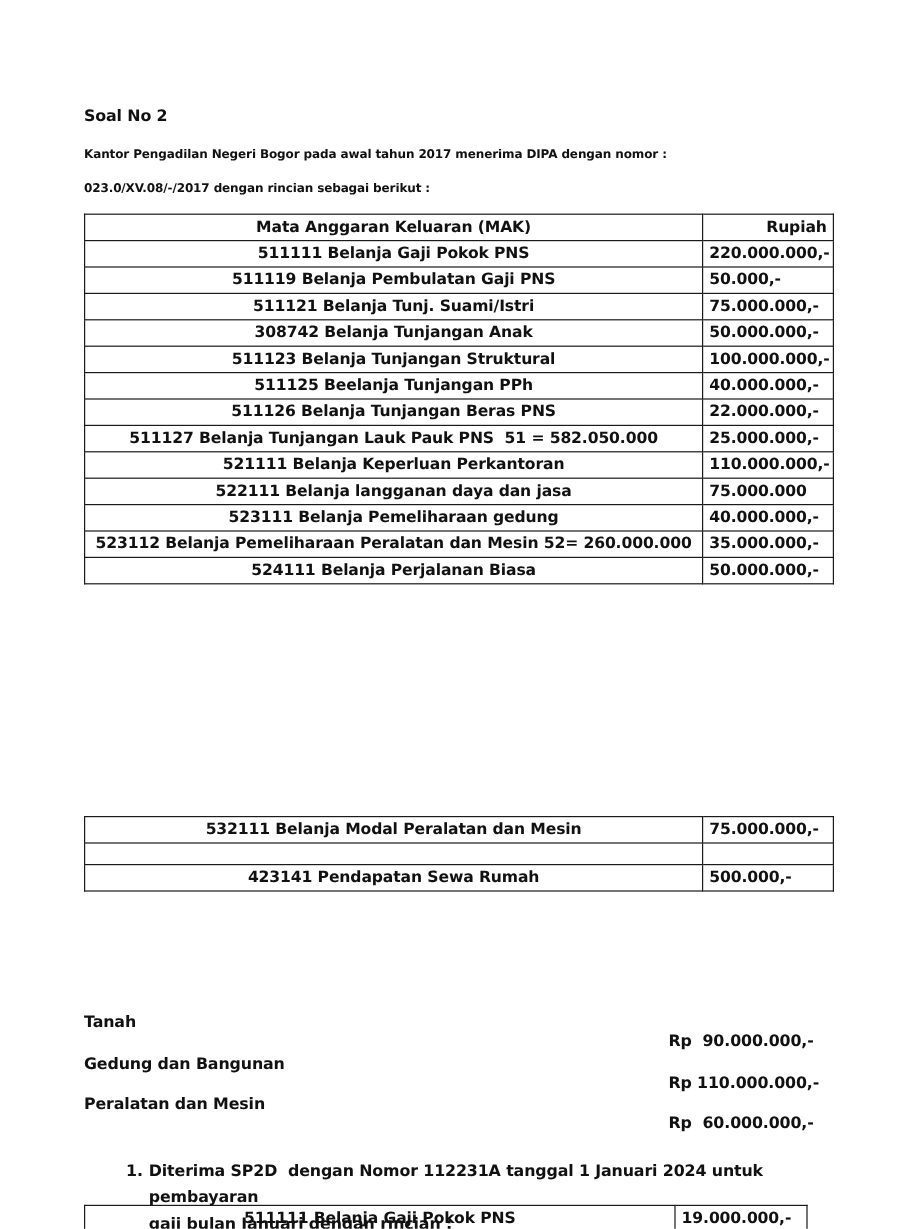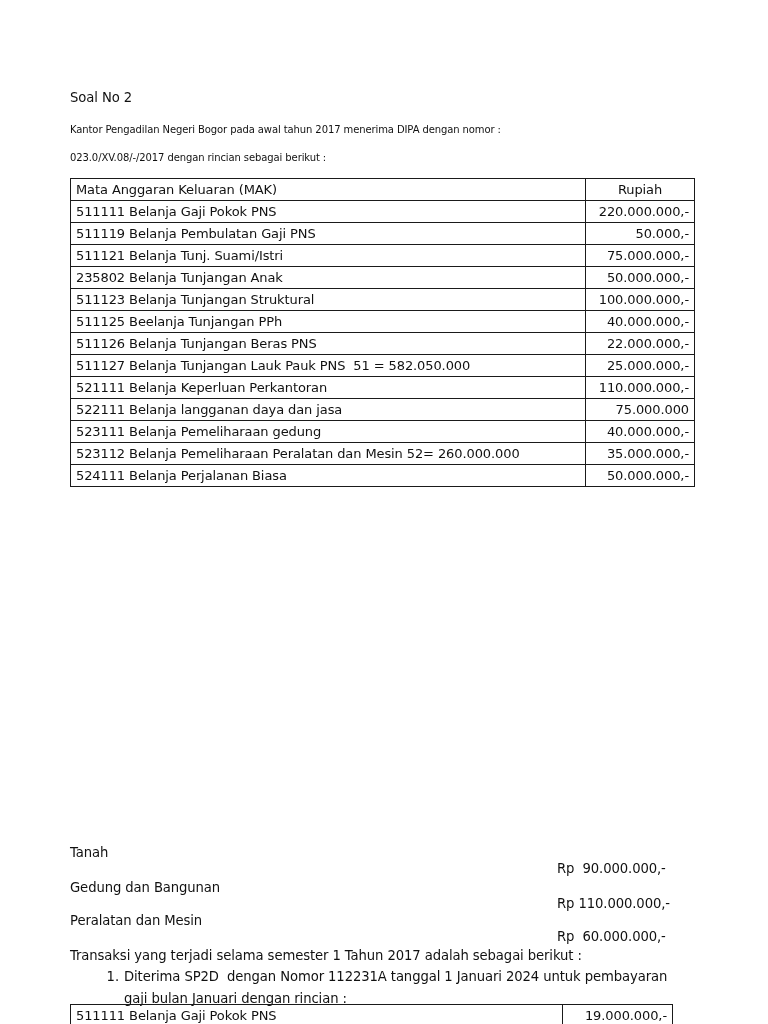--- a/index.html
+++ b/index.html
@@ -17,20 +17,21 @@
     -webkit-font-smoothing: antialiased;
   }
 
   .page {
     position: absolute;
     left: 0;
     top: 0;
     width: 768px;
     height: 1024px;
     background: #ffffff;
+    font-weight: bold;
   }
 
   
   .block {
     position: absolute;
     left: 70px;
     width: 626px;
   }
 
   .para {
@@ -55,23 +56,23 @@
   }
   table.doc-table td {
     border: 1px solid #1a1a1a;
     padding: 0 5px;
     height: 21px;
     line-height: 21px;
     vertical-align: middle;
     overflow: hidden;
     white-space: pre;
   }
-  table.doc-table .c-label { text-align: left; }
-  table.doc-table .c-value { text-align: right; }
-  table.doc-table .c-value.head { text-align: center; }
+  table.doc-table .c-label { text-align: center; }
+  table.doc-table .c-value { }
+  table.doc-table .c-value.head { text-align: right; }
   table.doc-table tr.empty td { height: 17px; line-height: 17px; }
 
   
   #main-table { position: absolute; left: 70px; top: 178px; width: 624px; }
   #main-table col.label { width: 515px; }
   #main-table col.value { width: 109px; }
 
   
   #modal-table { position: absolute; left: 70px; top: 680px; width: 624px; }
   #modal-table col.label { width: 515px; }
@@ -153,21 +154,21 @@
       </tr>
       <tr>
         <td class="c-label">511119 Belanja Pembulatan Gaji PNS</td>
         <td class="c-value">50.000,-</td>
       </tr>
       <tr>
         <td class="c-label">511121 Belanja Tunj. Suami/Istri</td>
         <td class="c-value">75.000.000,-</td>
       </tr>
       <tr>
-        <td class="c-label">235802 Belanja Tunjangan Anak</td>
+        <td class="c-label">308742 Belanja Tunjangan Anak</td>
         <td class="c-value">50.000.000,-</td>
       </tr>
       <tr>
         <td class="c-label">511123 Belanja Tunjangan Struktural</td>
         <td class="c-value">100.000.000,-</td>
       </tr>
       <tr>
         <td class="c-label">511125 Beelanja Tunjangan PPh</td>
         <td class="c-value">40.000.000,-</td>
       </tr>
@@ -195,36 +196,55 @@
         <td class="c-label">523112 Belanja Pemeliharaan Peralatan dan Mesin 52= 260.000.000</td>
         <td class="c-value">35.000.000,-</td>
       </tr>
       <tr>
         <td class="c-label">524111 Belanja Perjalanan Biasa</td>
         <td class="c-value">50.000.000,-</td>
       </tr>
     </tbody>
   </table>
 
+  <table class="doc-table" id="modal-table">
+    <colgroup>
+        <col class="label">
+        <col class="value">
+      </colgroup>
+    <tbody>
+      <tr>
+        <td class="c-label">532111 Belanja Modal Peralatan dan Mesin</td>
+        <td class="c-value">75.000.000,-</td>
+      </tr>
+      <tr class="empty">
+        <td class="c-label"></td>
+        <td class="c-value"></td>
+      </tr>
+      <tr>
+        <td class="c-label">423141 Pendapatan Sewa Rumah</td>
+        <td class="c-value">500.000,-</td>
+      </tr>
+    </tbody>
+  </table>
 
 
   <div class="asset-row" style="top:843px;">
     <span class="name">Tanah</span>
     <span class="amount">Rp  90.000.000,-</span>
   </div>
   <div class="asset-row" style="top:878px;">
     <span class="name">Gedung dan Bangunan</span>
     <span class="amount">Rp 110.000.000,-</span>
   </div>
   <div class="asset-row" style="top:911px;">
     <span class="name">Peralatan dan Mesin</span>
     <span class="amount">Rp  60.000.000,-</span>
   </div>
 
-  <div class="block title" style="top:946px;">Transaksi yang terjadi selama semester 1 Tahun 2017 adalah sebagai berikut :</div>
 
   <div class="list-item" style="top:966px;">
     <span class="marker">1.</span>
     <span class="body">Diterima SP2D  dengan Nomor 112231A tanggal 1 Januari 2024 untuk pembayaran
 gaji bulan Januari dengan rincian :</span>
   </div>
 
   <table class="doc-table" id="gaji-table">
     <colgroup>
         <col class="label">

